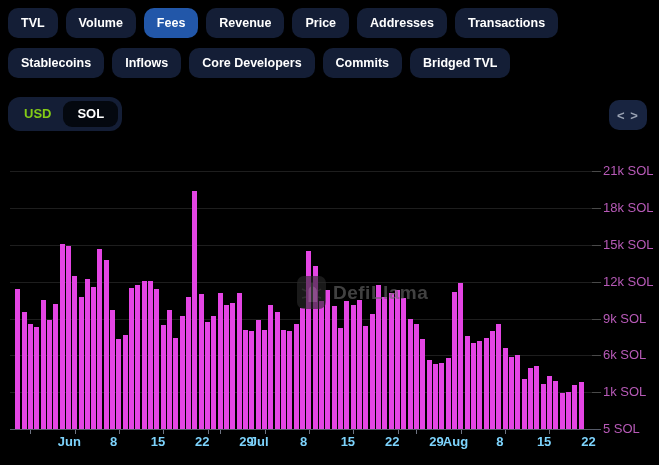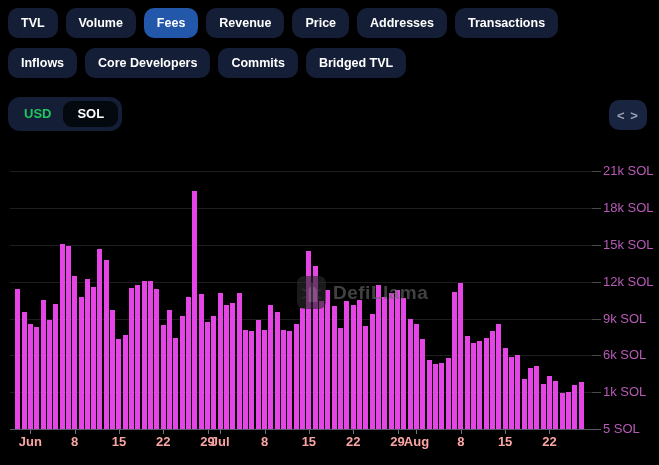--- a/index.html
+++ b/index.html
@@ -16,40 +16,40 @@
     background:#141e36;color:#fff;font-size:12.5px;font-weight:700;
     white-space:nowrap;cursor:pointer;user-select:none;
   }
   .pill.active{background:#2257a9;}
   
   .toggle{
     position:absolute;left:8px;top:97px;height:34px;border-radius:12px;
     background:#141e36;display:flex;align-items:center;padding:0 4px;
   }
   .toggle .opt{
-    font-size:13px;font-weight:700;color:#22c55e;padding:0 12px;height:26px;
+    font-size:13px;font-weight:700;color:#84cc16;padding:0 12px;height:26px;
     line-height:26px;border-radius:9px;cursor:pointer;user-select:none;
   }
   .toggle .opt.selected{background:#04080f;color:#fff;padding:0 14px;}
   
   .embed-btn{
     position:absolute;left:609px;top:100px;width:38px;height:30px;border-radius:10px;
     background:#182440;color:#99a2b3;font-size:13px;font-weight:700;
     display:flex;align-items:center;justify-content:center;letter-spacing:1px;cursor:pointer;
   }
   
   .gridline{position:absolute;left:10px;width:582px;height:1px;background:#1e1e1e;}
   .ytick{position:absolute;left:592px;width:9px;height:1px;background:#4a4a4a;}
   .ylabel{position:absolute;left:603px;height:16px;line-height:16px;font-size:13px;color:#b75ab7;white-space:nowrap;}
   .bar{position:absolute;width:5px;background:#e445e4;}
   .xaxis-line{position:absolute;left:10px;top:429px;width:591px;height:1px;background:#565b69;}
   .xtick{position:absolute;top:430px;width:1px;height:4px;background:#6f7482;}
   .xlabel{
     position:absolute;top:434px;transform:translateX(-50%);
-    font-size:13px;font-weight:700;color:#fca5a5;white-space:nowrap;
+    font-size:13px;font-weight:700;color:#7dd3fc;white-space:nowrap;margin-left:39px;
   }
   
   .watermark{
     position:absolute;left:297px;top:276px;display:flex;align-items:center;gap:7px;
     opacity:.62;pointer-events:none;
   }
   .watermark .wm-text{font-size:19px;font-weight:700;color:#6a6a6a;letter-spacing:.5px;}
 </style>
 </head>
 <body>
@@ -59,20 +59,21 @@
   <nav class="tab-row r1" id="tabRow1">
       <div class="pill">TVL</div>
       <div class="pill">Volume</div>
       <div class="pill active">Fees</div>
       <div class="pill">Revenue</div>
       <div class="pill">Price</div>
       <div class="pill">Addresses</div>
       <div class="pill">Transactions</div>
     </nav>
   <nav class="tab-row r2" id="tabRow2">
+      <div class="pill">Stablecoins</div>
       <div class="pill">Inflows</div>
       <div class="pill">Core Developers</div>
       <div class="pill">Commits</div>
       <div class="pill">Bridged TVL</div>
     </nav>
 
   <div class="toggle">
     <span class="opt">USD</span>
     <span class="opt selected">SOL</span>
   </div>

